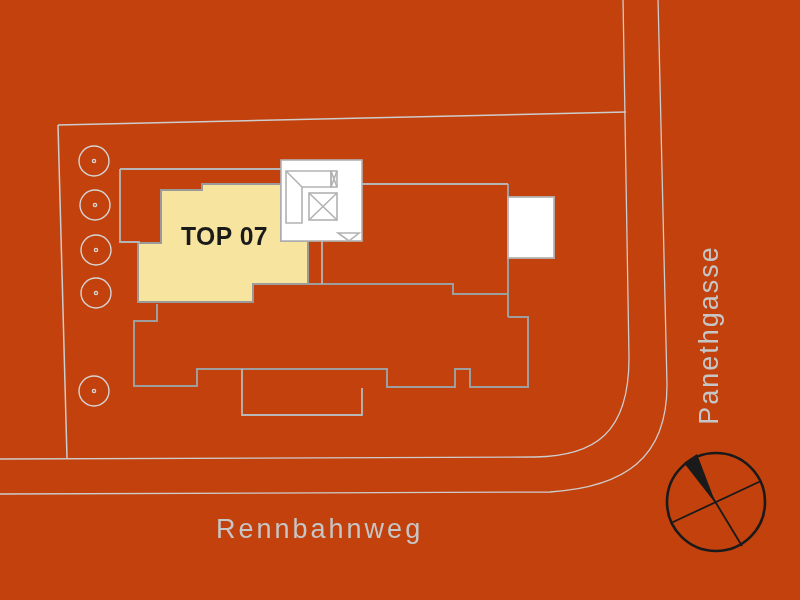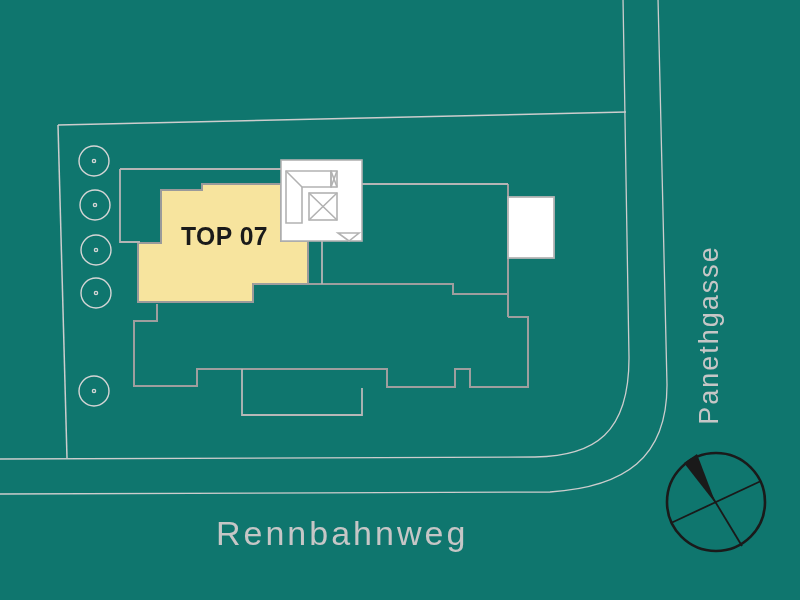--- a/index.html
+++ b/index.html
@@ -1,27 +1,27 @@
 <!DOCTYPE html>
 <html><head>
 <meta charset="utf-8">
 <style>
   html,body{margin:0;padding:0;background:#ffffff;}
   #stage{
-    position:relative;width:800px;height:600px;background:#0f766e;overflow:hidden;
+    position:relative;width:800px;height:600px;background:#c2410c;overflow:hidden;
     font-family:"Liberation Sans", sans-serif;
   }
   #plan-svg{position:absolute;left:0;top:0;}
   .label{position:absolute;white-space:nowrap;}
   #unit-label{
     left:181px;top:221px;font-size:26px;font-weight:bold;color:#1a1a1a;
     letter-spacing:0.5px;transform:scaleX(0.95);transform-origin:left top;
   }
   #street-bottom-label{
-    left:216px;top:514px;font-size:34px;color:#c6c6c6;letter-spacing:3px;
+    left:216px;top:514px;font-size:27px;color:#c6c6c6;letter-spacing:3px;
   }
   #street-right-label{
     left:709px;top:335px;font-size:27px;color:#c6c6c6;letter-spacing:2px;
     transform:translate(-50%,-50%) rotate(-90deg);
   }
 </style>
 </head>
 <body>
 
 <div id="stage">

